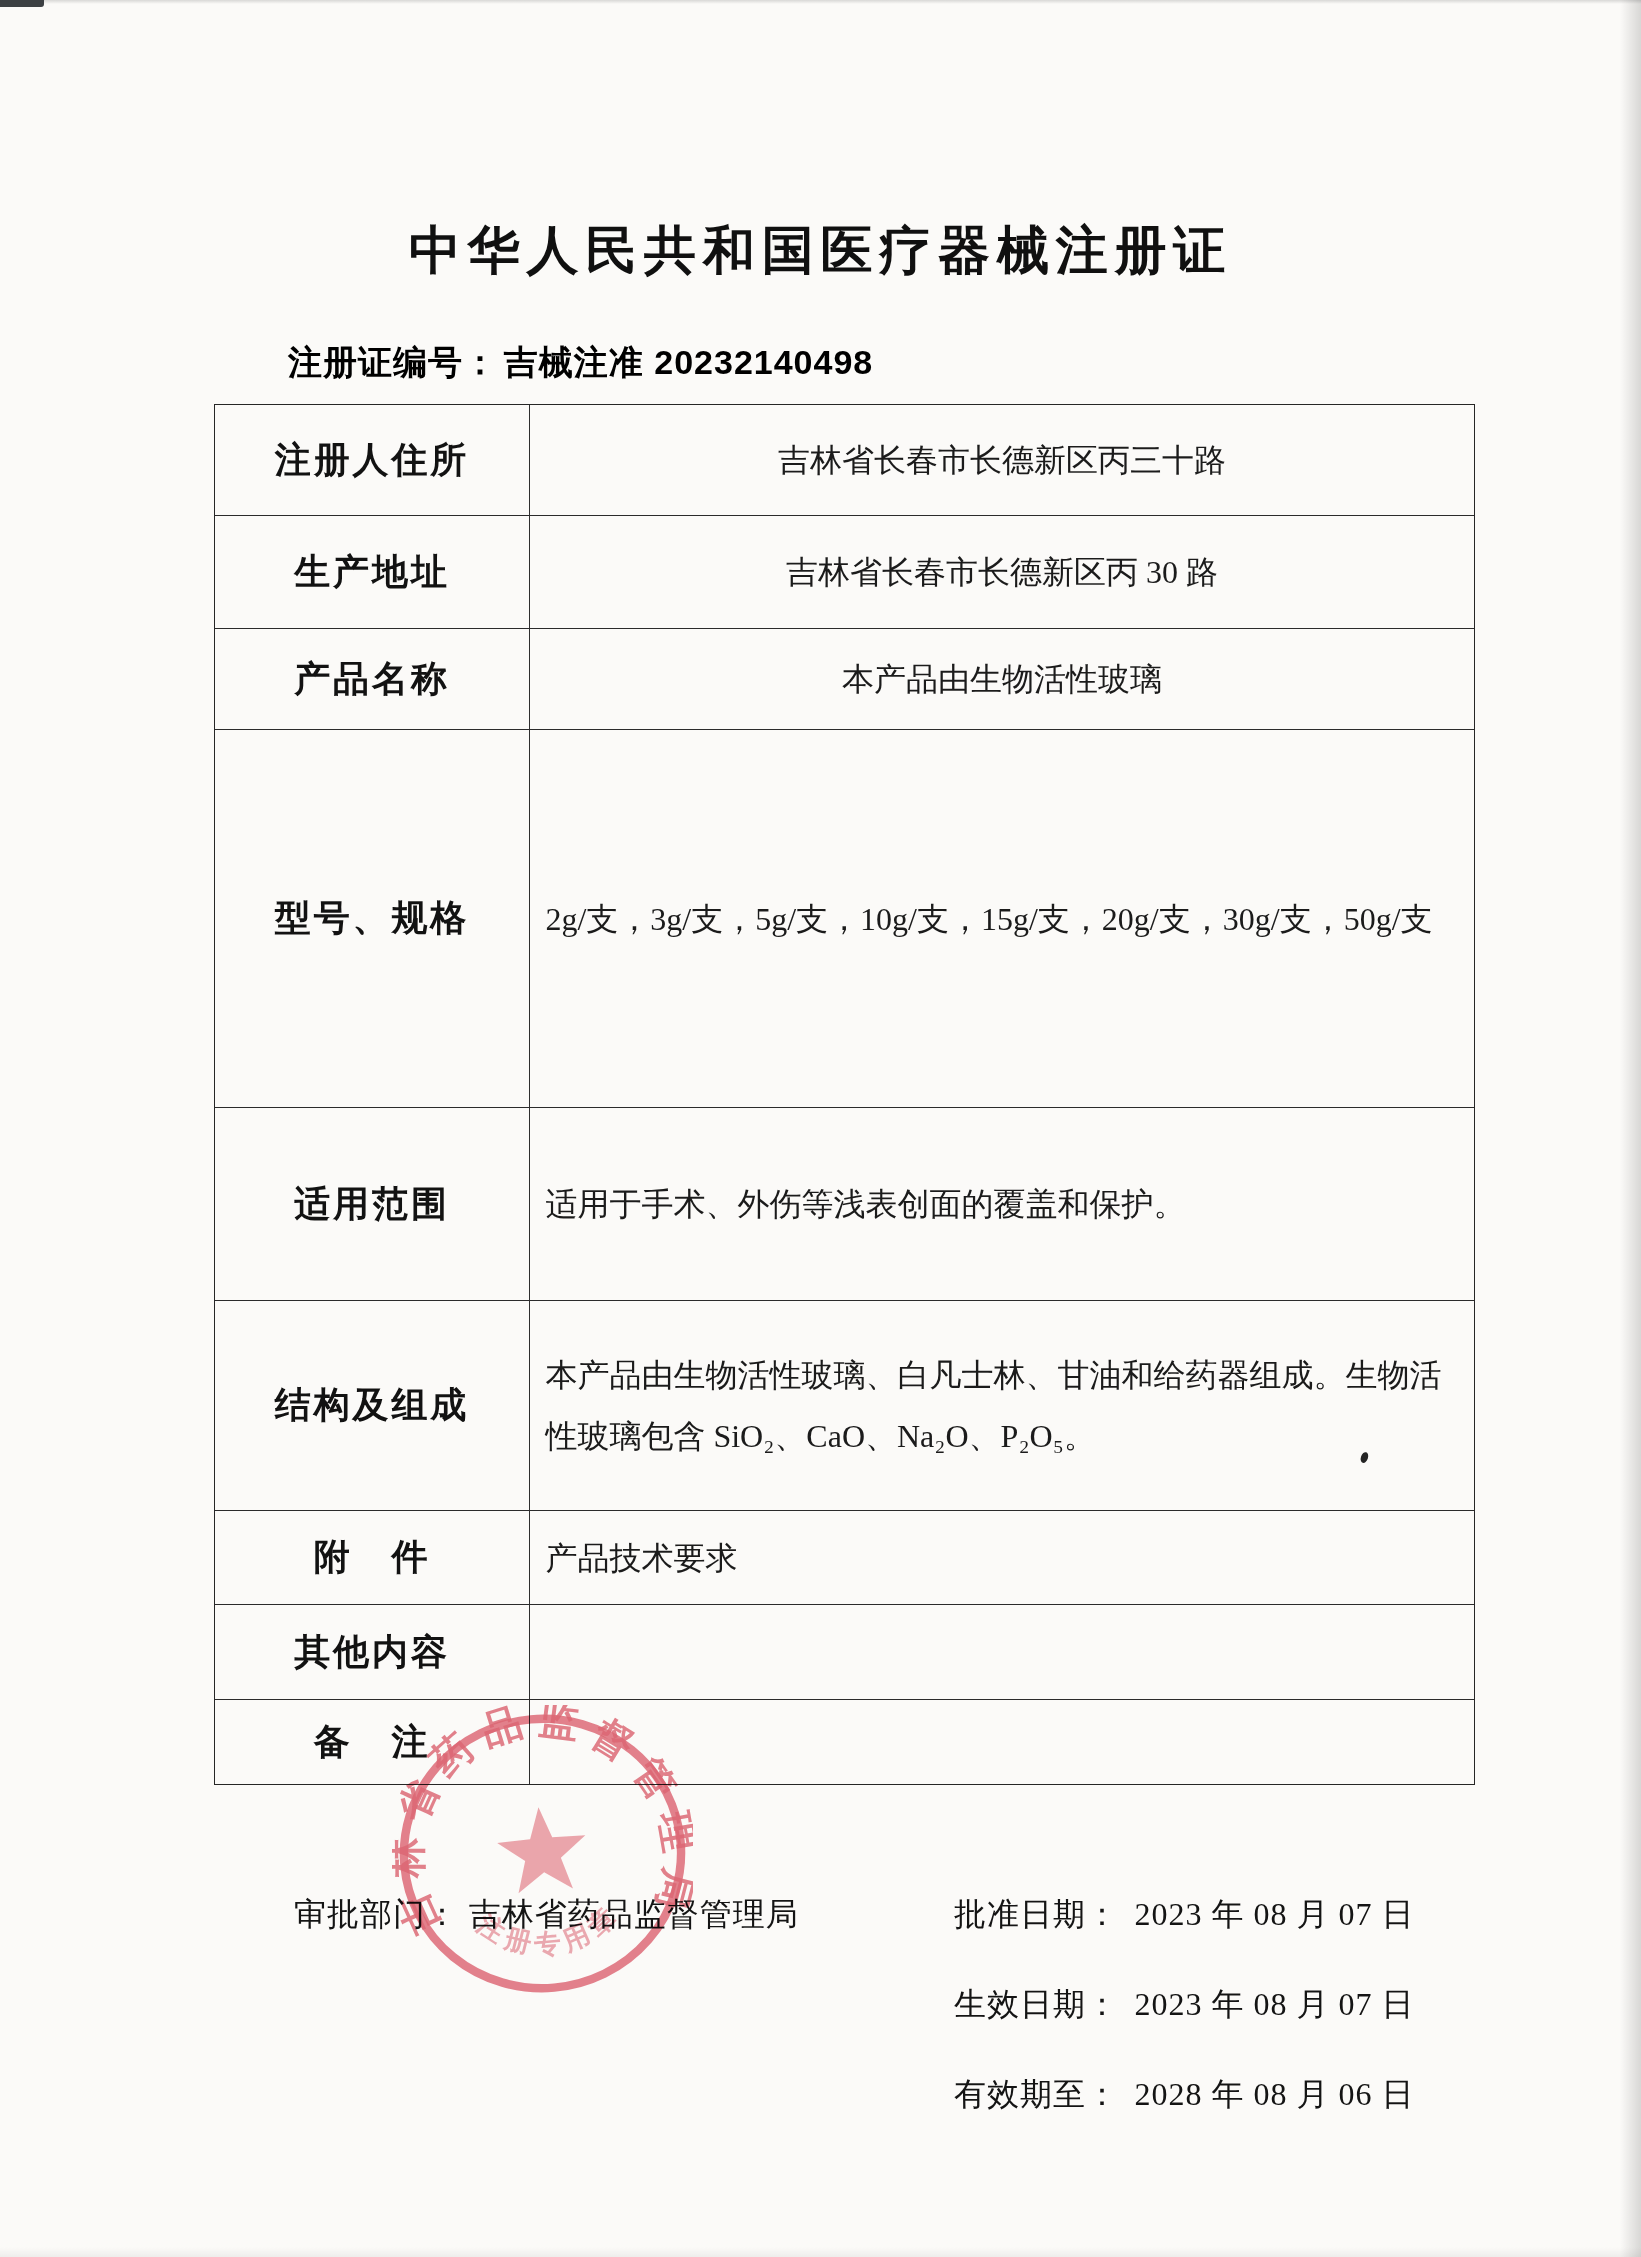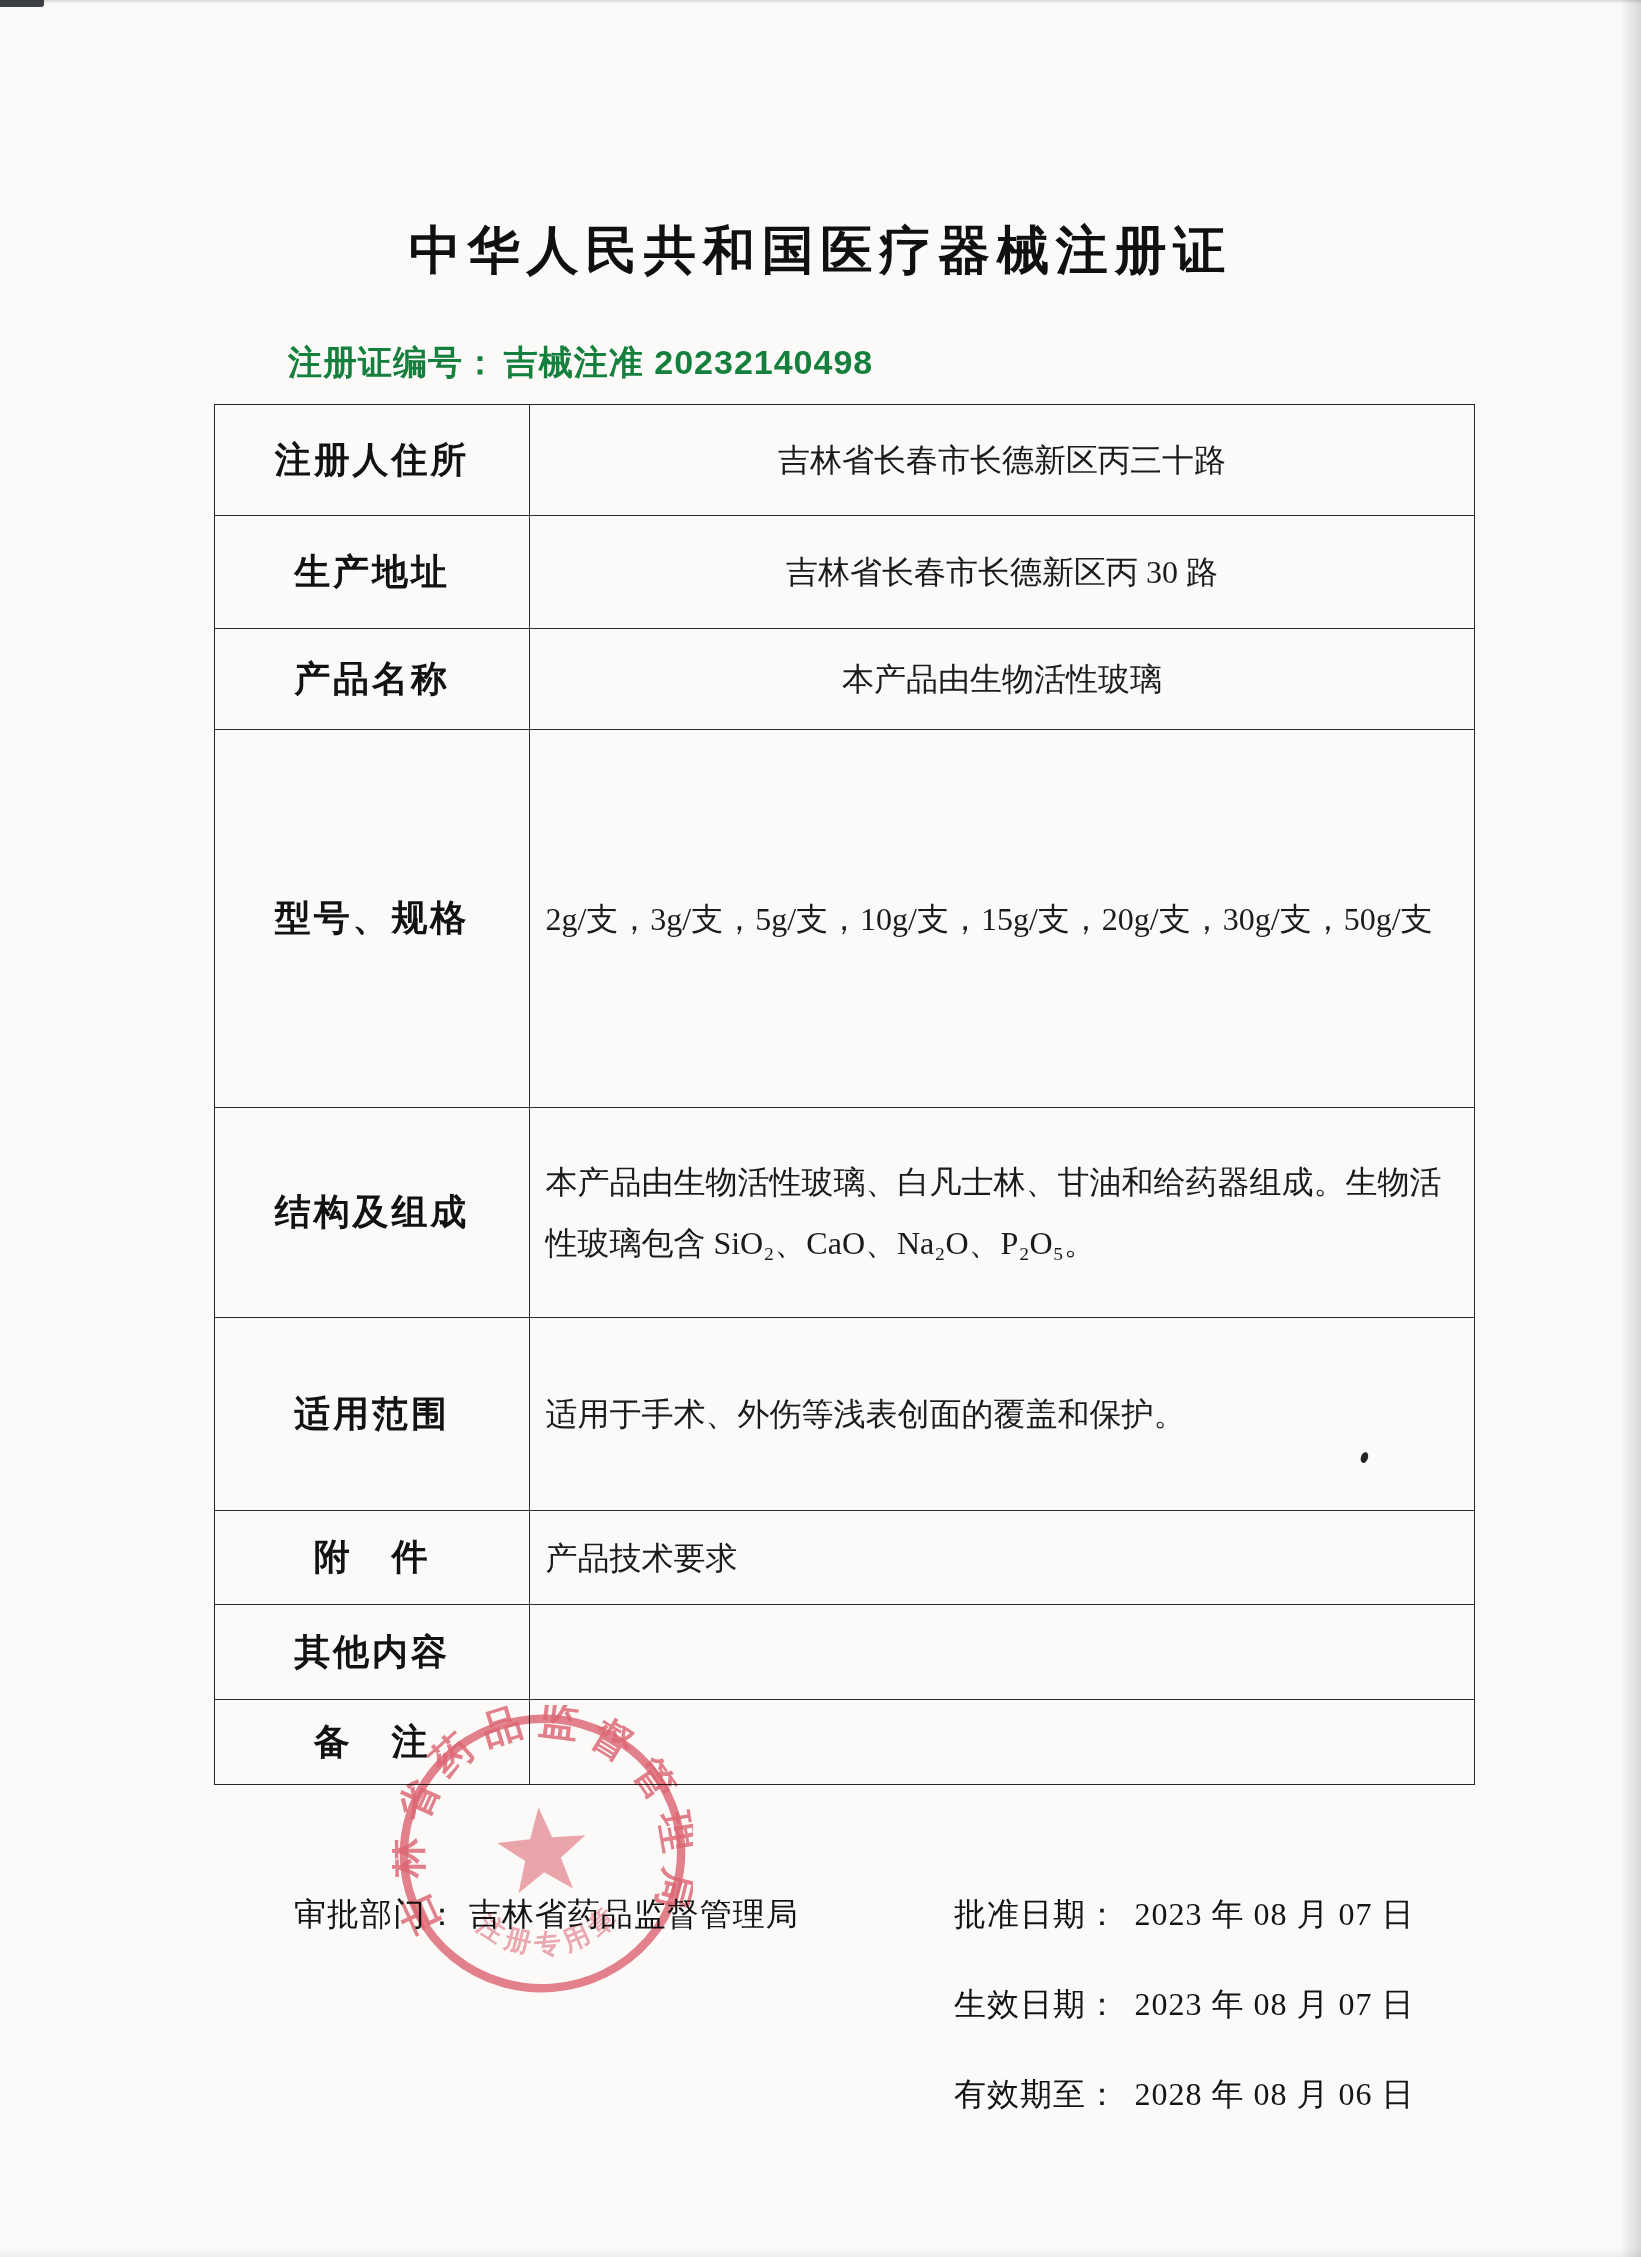--- a/index.html
+++ b/index.html
@@ -27,21 +27,21 @@
     position:absolute; left:0; top:216px; width:100%;
     text-align:center;
     font-family:"Liberation Sans","DejaVu Sans",sans-serif;
     font-weight:700; font-size:52px; letter-spacing:6.8px;
     color:#101010; margin:0;
   }
 
   .reg-line {
     position:absolute; left:288px; top:340px;
     font-family:"Liberation Sans","DejaVu Sans",sans-serif;
-    font-weight:600; font-size:34px; letter-spacing:1px; color:#15803d;
+    font-weight:600; font-size:34px; letter-spacing:1px; color:#000000;
   }
   .reg-line .reg-value { font-weight:600; margin-left:5.8px; }
 
   .cert-table {
     position:absolute; left:214px; top:404px; width:1261px;
     border:1.9px solid #262626;
     box-sizing:border-box;
     background:transparent;
   }
   .trow { display:flex; box-sizing:border-box; border-bottom:1.9px solid #2b2b2b; }
@@ -115,27 +115,27 @@
       <div class="tvalue">吉林省长春市长德新区丙 30 路</div>
     </div>
     <div class="trow r4 center">
       <div class="tlabel">产品名称</div>
       <div class="tvalue">本产品由生物活性玻璃</div>
     </div>
     <div class="trow r5 left">
       <div class="tlabel">型号、规格</div>
       <div class="tvalue">2g/支，3g/支，5g/支，10g/支，15g/支，20g/支，30g/支，50g/支</div>
     </div>
+    <div class="trow r7 left">
+      <div class="tlabel">适用范围</div>
+      <div class="tvalue">适用于手术、外伤等浅表创面的覆盖和保护。</div>
+    </div>
     <div class="trow r6 left">
       <div class="tlabel">结构及组成</div>
       <div class="tvalue">本产品由生物活性玻璃、白凡士林、甘油和给药器组成。生物活性玻璃包含 SiO₂、CaO、Na₂O、P₂O₅。</div>
-    </div>
-    <div class="trow r7 left">
-      <div class="tlabel">适用范围</div>
-      <div class="tvalue">适用于手术、外伤等浅表创面的覆盖和保护。</div>
     </div>
     <div class="trow r8 left">
       <div class="tlabel">附　件</div>
       <div class="tvalue">产品技术要求</div>
     </div>
     <div class="trow r9 left">
       <div class="tlabel">其他内容</div>
       <div class="tvalue"></div>
     </div>
     <div class="trow r10 left">

